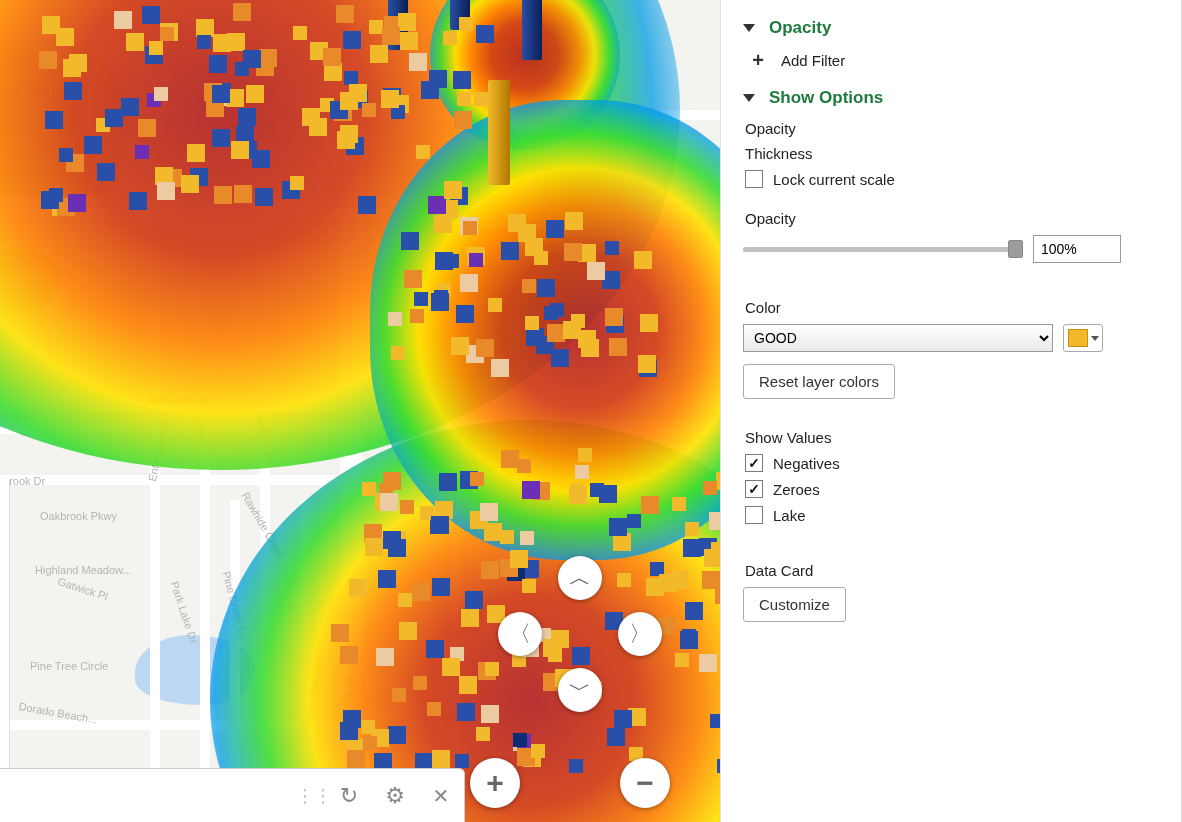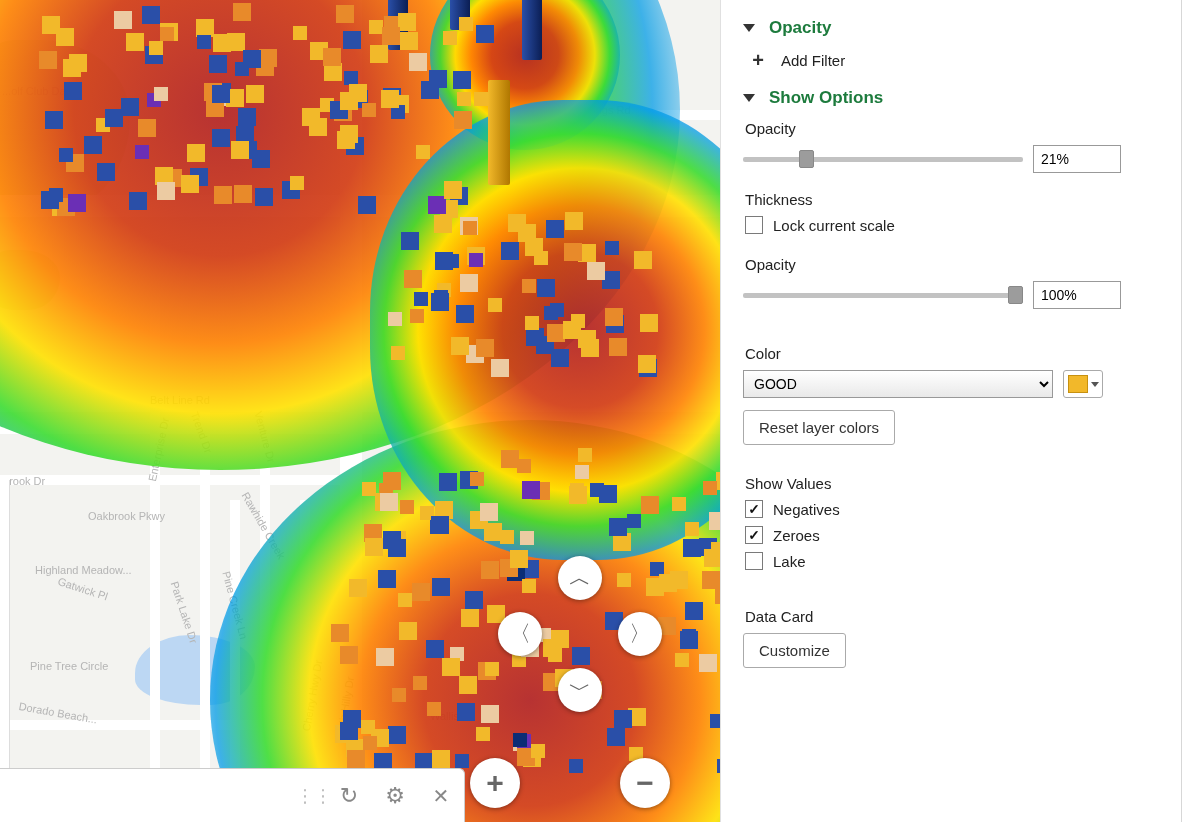--- a/index.html
+++ b/index.html
@@ -90,21 +90,21 @@
       <div class="road v thin" style="left:300px; top:500px;"></div>
       <div class="road v thin" style="left:450px; top:420px; height:420px;"></div>
       <div class="road h thin" style="top:475px; left:0; width:340px;"></div>
       <div class="road h thin" style="top:720px; left:0; width:340px;"></div>
 
       <span class="road-label" style="left:2px; top:85px;">...olf Club Dallas</span>
       <span class="road-label" style="left:545px; top:104px;">Keller Springs Rd</span>
       <span class="road-label" style="left:150px; top:394px;">Belt Line Rd</span>
       <span class="road-label" style="left:470px; top:458px;">Belt Line Rd</span>
       <span class="road-label rot" style="left:250px; top:490px; transform:rotate(60deg);">Rawhide Creek</span>
-      <span class="road-label" style="left:40px; top:510px;margin-left:48px;">Oakbrook Pkwy</span>
+      <span class="road-label" style="left:40px; top:510px;">Oakbrook Pkwy</span>
       <span class="road-label" style="left:35px; top:528px;margin-top:36px;">Highland Meadow...</span>
       <span class="road-label rot" style="left:60px; top:575px; transform:rotate(18deg);">Gatwick Pl</span>
       <span class="road-label" style="left:30px; top:660px;">Pine Tree Circle</span>
       <span class="road-label rot" style="left:20px; top:700px; transform:rotate(10deg);">Dorado Beach...</span>
       <span class="road-label" style="left:0px; top:475px;">...rook Dr</span>
       <span class="road-label rot" style="left:200px; top:410px; transform:rotate(70deg);">Trend Dr</span>
       <span class="road-label rot" style="left:146px; top:480px; transform:rotate(-78deg);">Enterprise Dr</span>
       <span class="road-label rot" style="left:264px; top:410px; transform:rotate(75deg);">Venture Dr</span>
       <span class="road-label rot" style="left:180px; top:580px; transform:rotate(72deg);">Park Lake Dr</span>
       <span class="road-label rot" style="left:232px; top:570px; transform:rotate(75deg);">Pine Creek Ln</span>
@@ -453,24 +453,20 @@
       <span class="plus-icon">+</span>
       <span>Add Filter</span>
     </div>
 
     <div class="section-head">
       <span class="tri"></span>
       <span>Show Options</span>
     </div>
 
     <div class="field-label">Opacity</div>
-    <div class="slider-row">
-      <input type="range" min="0" max="100" value="21" style="">
-      <input class="val-box" value="21%" style="">
-    </div>
 
     <div class="field-label">Thickness</div>
 
     <div class="chk-row">
       <span class="chk"></span>
       <span>Lock current scale</span>
     </div>
 
     <div class="field-label">Opacity</div>
     <div class="slider-row">

